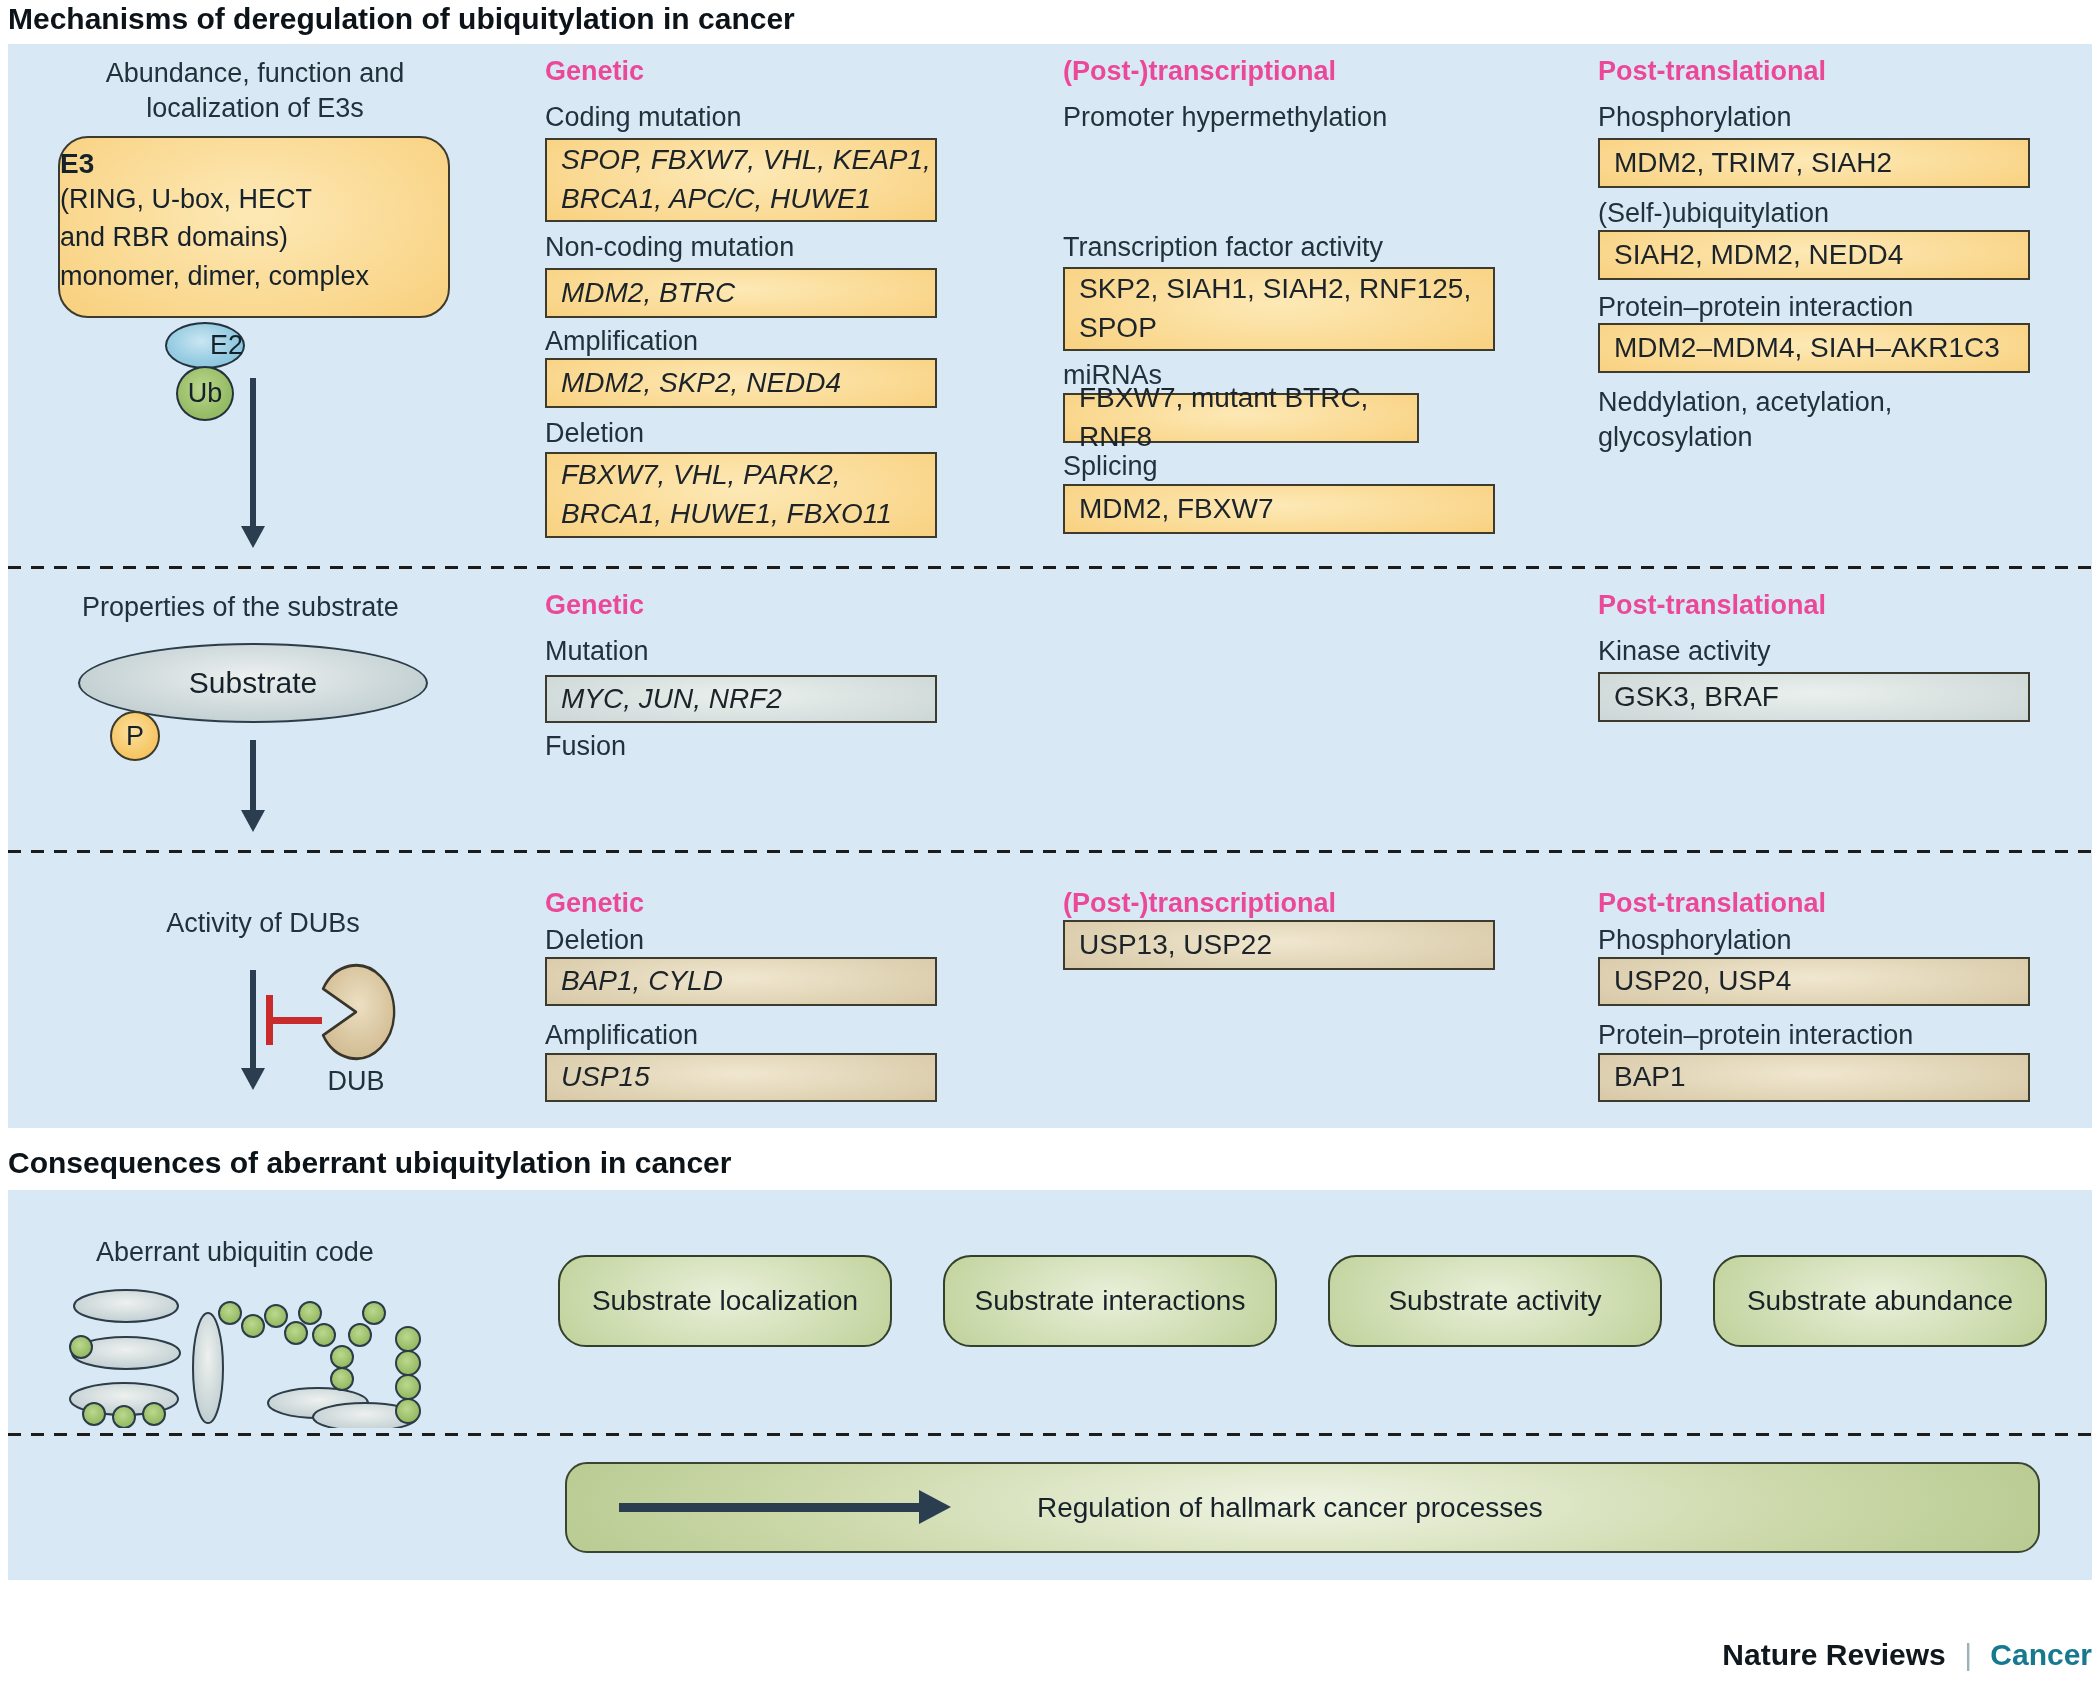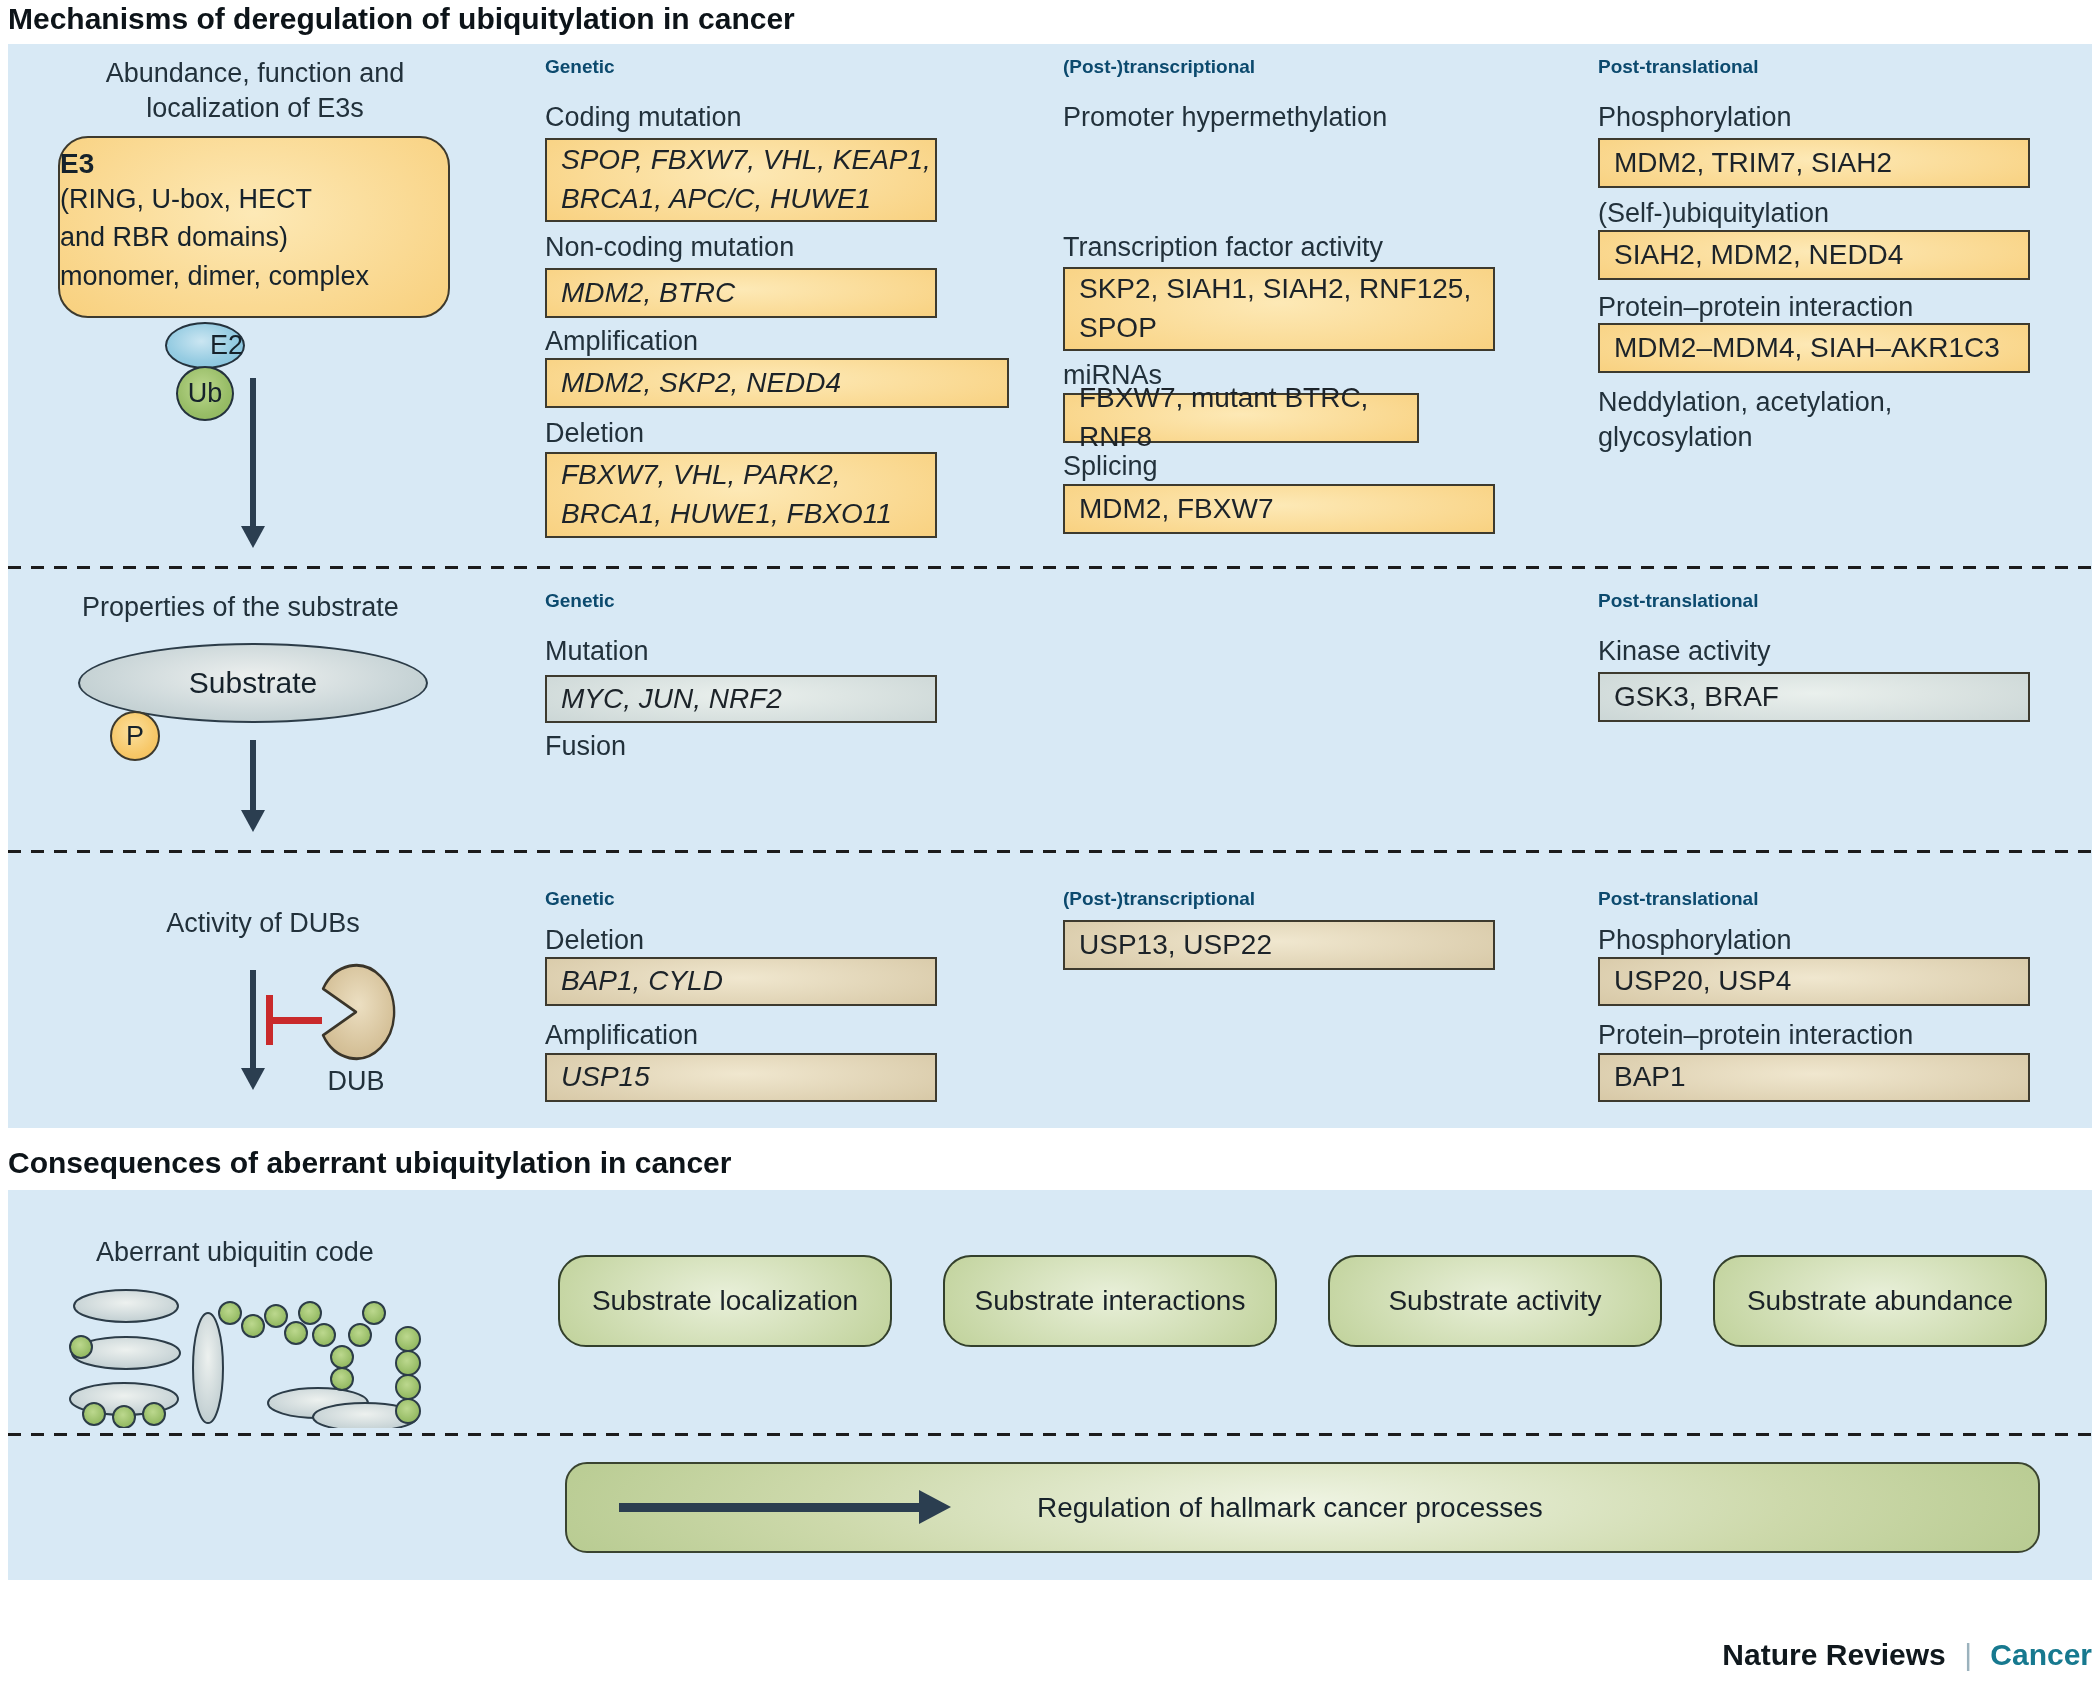--- a/index.html
+++ b/index.html
@@ -3,21 +3,21 @@
 <meta charset="utf-8">
 <style>
   html,body{margin:0;padding:0;background:#ffffff;}
   #page{
     position:relative;width:2100px;height:1684px;background:#ffffff;
     font-family:"Liberation Sans", sans-serif;color:#16222b;overflow:hidden;
   }
   .abs{position:absolute;}
   .panel{position:absolute;background:#d8e9f5;}
   .figtitle{position:absolute;font-size:30px;font-weight:bold;color:#0d1419;}
-  .hd{position:absolute;font-size:19px;font-weight:bold;color:#0c4a6e;white-space:pre-line;}
+  .hd{position:absolute;font-size:27px;font-weight:bold;color:#ec4899;white-space:pre-line;}
   .lbl{position:absolute;font-size:27px;color:#22313b;white-space:pre-line;line-height:1.28;}
   .gbox{
     position:absolute;border:2.5px solid #3d3a2e;box-sizing:border-box;
     display:flex;align-items:center;padding-left:14px;
     font-size:28px;color:#1c2329;white-space:pre-line;line-height:1.38;
   }
   .it{font-style:italic;}
   .orange{background:radial-gradient(120% 170% at 50% 42%, #fde9b6 0%, #f7ca70 70%, #f3bd5d 100%);}
   .grayb{background:radial-gradient(120% 170% at 50% 42%, #eaf0ed 0%, #c5d1d1 65%, #b4c3c5 100%);}
   .tanb{background:radial-gradient(120% 170% at 50% 42%, #f0e7cf 0%, #d2c29e 65%, #c3b28c 100%);}
@@ -68,21 +68,21 @@
   <div class="vline" style="left:250px;top:378px;height:148px;"></div>
   <div class="vhead" style="left:241px;top:526px;"></div>
 
   <div class="hd" style="left:545px;top:56px;">Genetic</div>
   <div class="lbl" style="left:545px;top:100px;">Coding mutation</div>
   <div class="gbox orange it" style="left:545px;top:138px;width:392px;height:84px;">SPOP, FBXW7, VHL, KEAP1,
 BRCA1, APC/C, HUWE1</div>
   <div class="lbl" style="left:545px;top:230px;">Non-coding mutation</div>
   <div class="gbox orange it" style="left:545px;top:268px;width:392px;height:50px;">MDM2, BTRC</div>
   <div class="lbl" style="left:545px;top:324px;">Amplification</div>
-  <div class="gbox orange it" style="left:545px;top:358px;width:464px;height:50px;">MDM2, SKP2, NEDD4</div>
+  <div class="gbox orange it" style="left:545px;top:358px;width:392px;height:50px;">MDM2, SKP2, NEDD4</div>
   <div class="lbl" style="left:545px;top:416px;">Deletion</div>
   <div class="gbox orange it" style="left:545px;top:452px;width:392px;height:86px;">FBXW7, VHL, PARK2,
 BRCA1, HUWE1, FBXO11</div>
 
   <div class="hd" style="left:1063px;top:56px;">(Post-)transcriptional</div>
   <div class="lbl" style="left:1063px;top:100px;">Promoter hypermethylation</div>
   <div class="lbl" style="left:1063px;top:230px;">Transcription factor activity</div>
   <div class="gbox orange" style="left:1063px;top:267px;width:432px;height:84px;">SKP2, SIAH1, SIAH2, RNF125,
 SPOP</div>
   <div class="lbl" style="left:1063px;top:358px;">miRNAs</div>

